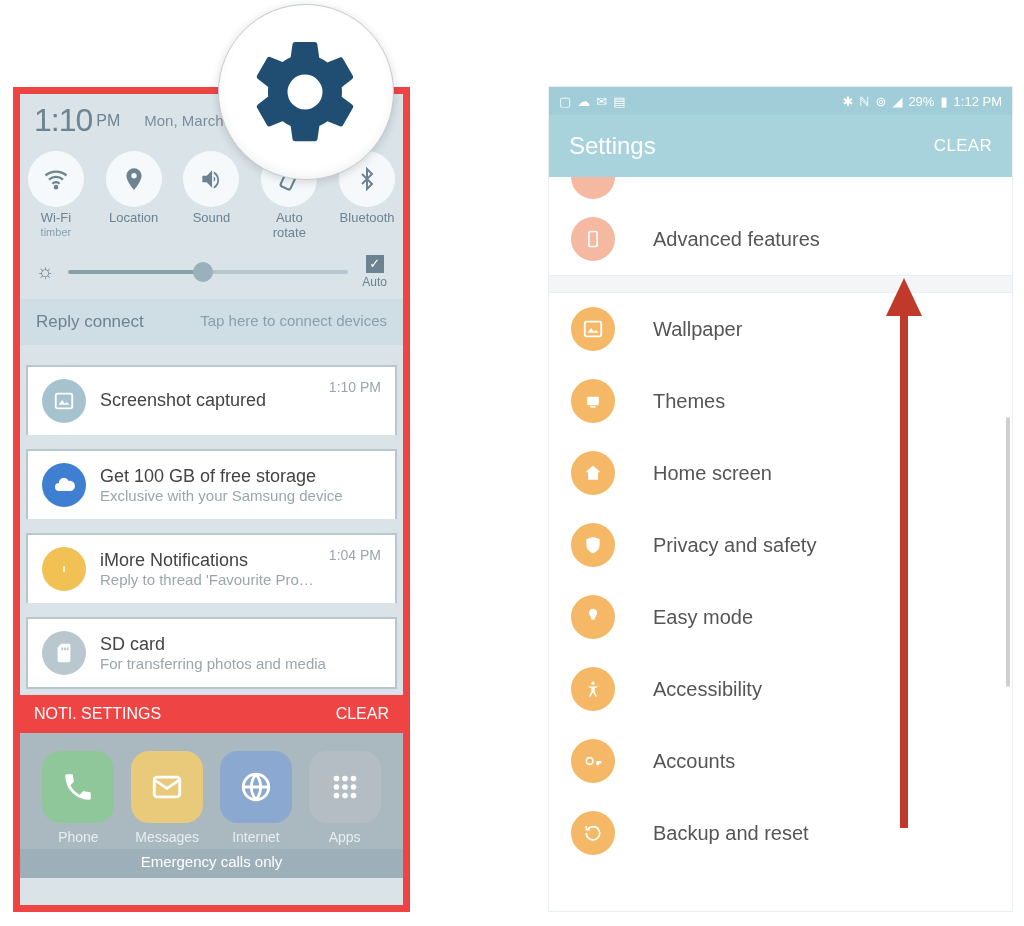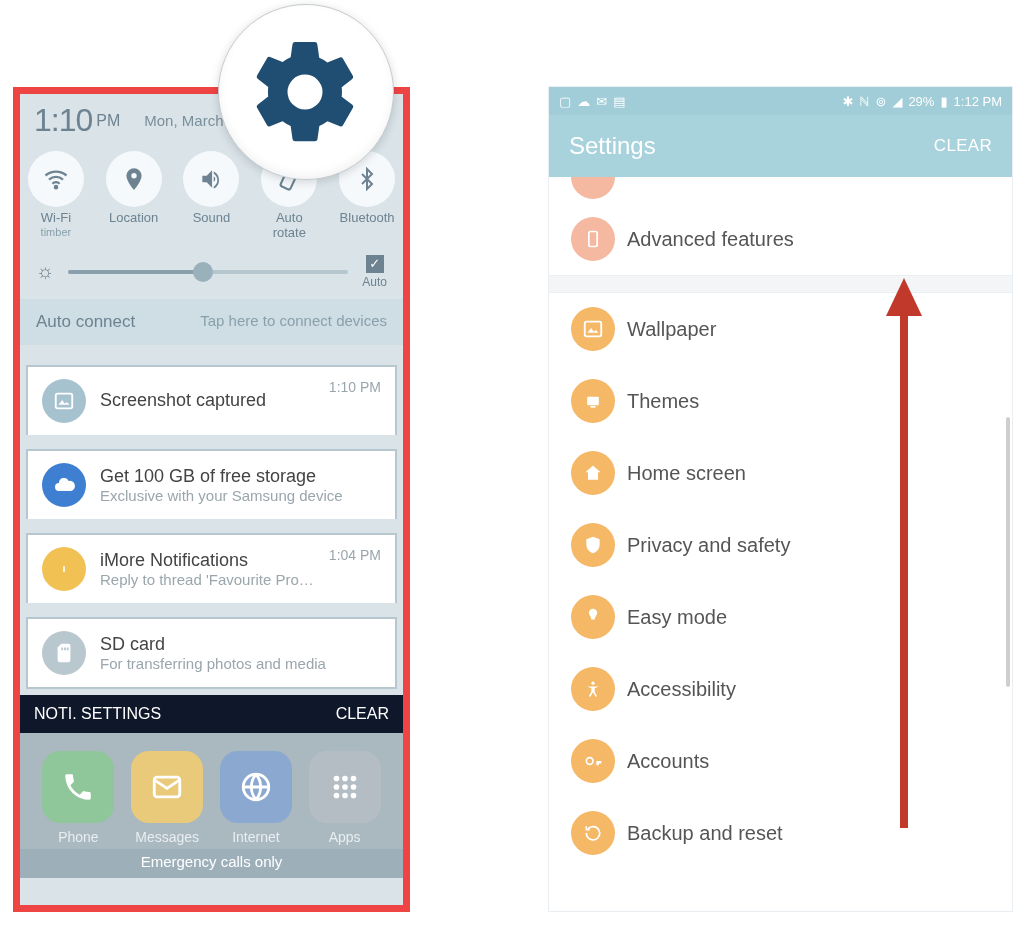--- a/index.html
+++ b/index.html
@@ -73,21 +73,21 @@
     width:44px; height:44px; border-radius:50%;
     display:flex; align-items:center; justify-content:center; color:#fff;
     flex-shrink:0;
   }
   .notif .body { flex:1; min-width:0; }
   .notif .title { font-size:18px; color:#444; }
   .notif .sub   { font-size:15px; color:#9aa6ac; white-space:nowrap; overflow:hidden; text-overflow:ellipsis; }
   .notif .time  { font-size:14px; color:#9aa6ac; align-self:flex-start; }
 
   .np-footer {
-    background:#0f172a; padding:10px 14px;
+    background:#ef4444; padding:10px 14px;
     display:flex; color:#fff; font-size:16px; font-weight:500;
   }
   .np-footer .clear { margin-left:auto; }
 
   .dock {
     background:#aab8c0; padding: 18px 14px 4px;
     display:flex; justify-content:space-around;
   }
   .dock .app { text-align:center; color:#e8eef1; font-size:14px; }
   .dock .app .tile {
@@ -122,21 +122,21 @@
   .appbar {
     height:62px; background:#a8d2dc; color:#fff;
     display:flex; align-items:center; padding:0 20px;
   }
   .appbar .title { font-size:24px; font-weight:400; }
   .appbar .search { margin-left:auto; font-size:17px; letter-spacing:.3px; }
 
   .settings-list { }
   .set-item {
     display:flex; align-items:center; height:72px;
-    padding:0 22px; gap:12px; color:#555;
+    padding:0 22px; gap:38px; color:#555;
   }
   .set-item .ic {
     width:44px; height:44px; border-radius:50%;
     display:flex; align-items:center; justify-content:center; color:#fff;
   }
   .set-item .lbl { font-size:20px; }
   .grp-divider { height:18px; background:#f3f5f6; border-top:1px solid #eceff0; border-bottom:1px solid #eceff0; }
   .peek-top { height:26px; display:flex; align-items:flex-start; padding:0 22px; gap:22px; }
   .peek-top .ic { width:44px; height:22px; border-radius:0 0 22px 22px; background:#f5b8a0; overflow:hidden; }
 
@@ -218,21 +218,21 @@
     <div class="slider">
         <div class="thumb"></div>
       </div>
     <div class="auto">
       <span class="cb">✓</span>
       <span>Auto</span>
     </div>
   </div>
 
   <div class="quick-connect">
-    <span>Auto connect</span>
+    <span>Reply connect</span>
     <span class="hint">Tap here to connect devices</span>
   </div>
 
   <div class="notif-list" id="notif-list">
       <div class="notif">
         <div class="icon" style="background:#a7c2cf">
           <svg viewBox="0 0 24 24" width="22" height="22" fill="currentColor">
             <rect x="3" y="4" width="18" height="16" rx="2" fill="none" stroke="currentColor" stroke-width="2"></rect>
             <path d="M6 16l4-5 3 4 2-2 3 3z"></path>
           </svg>

